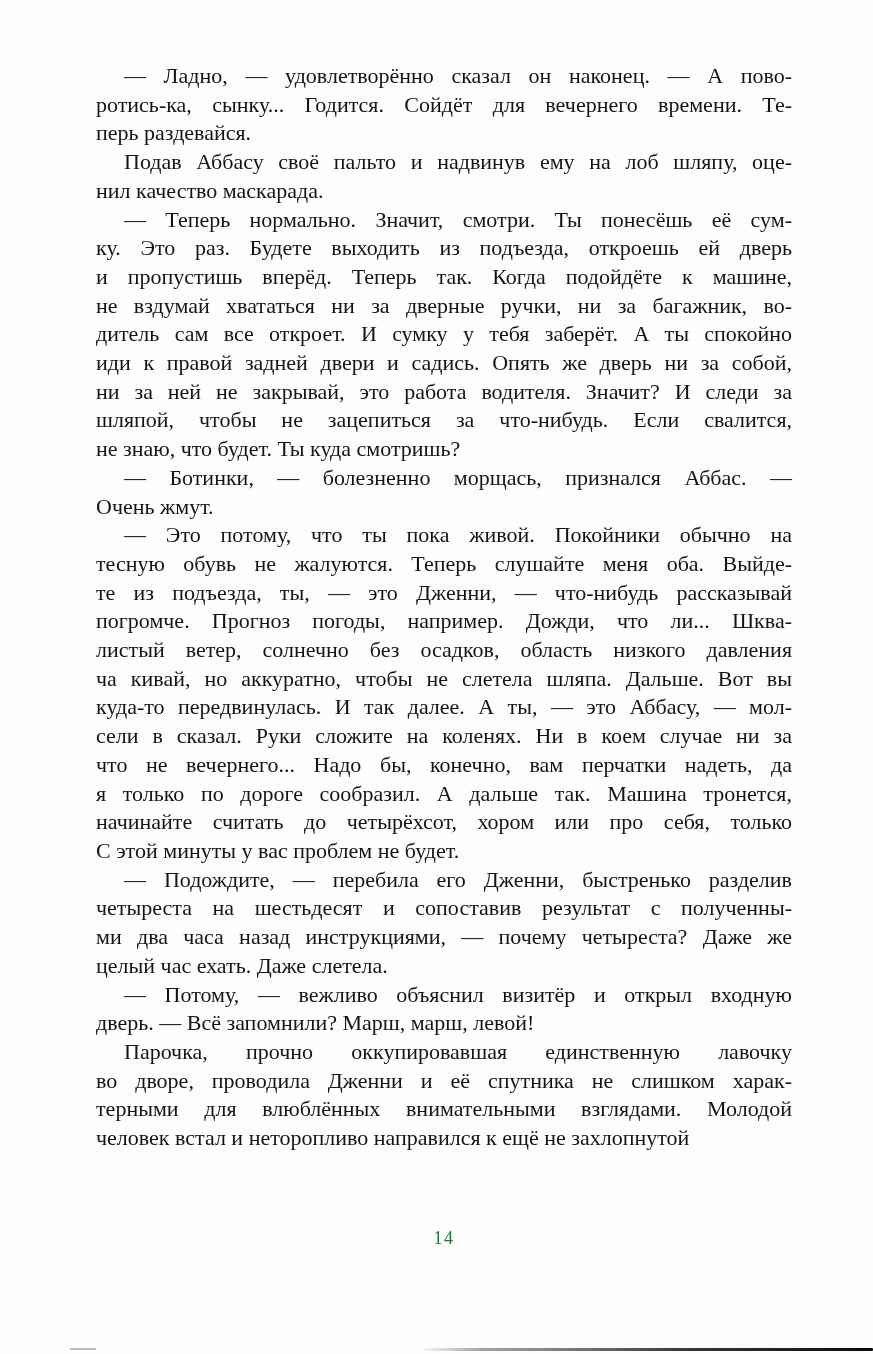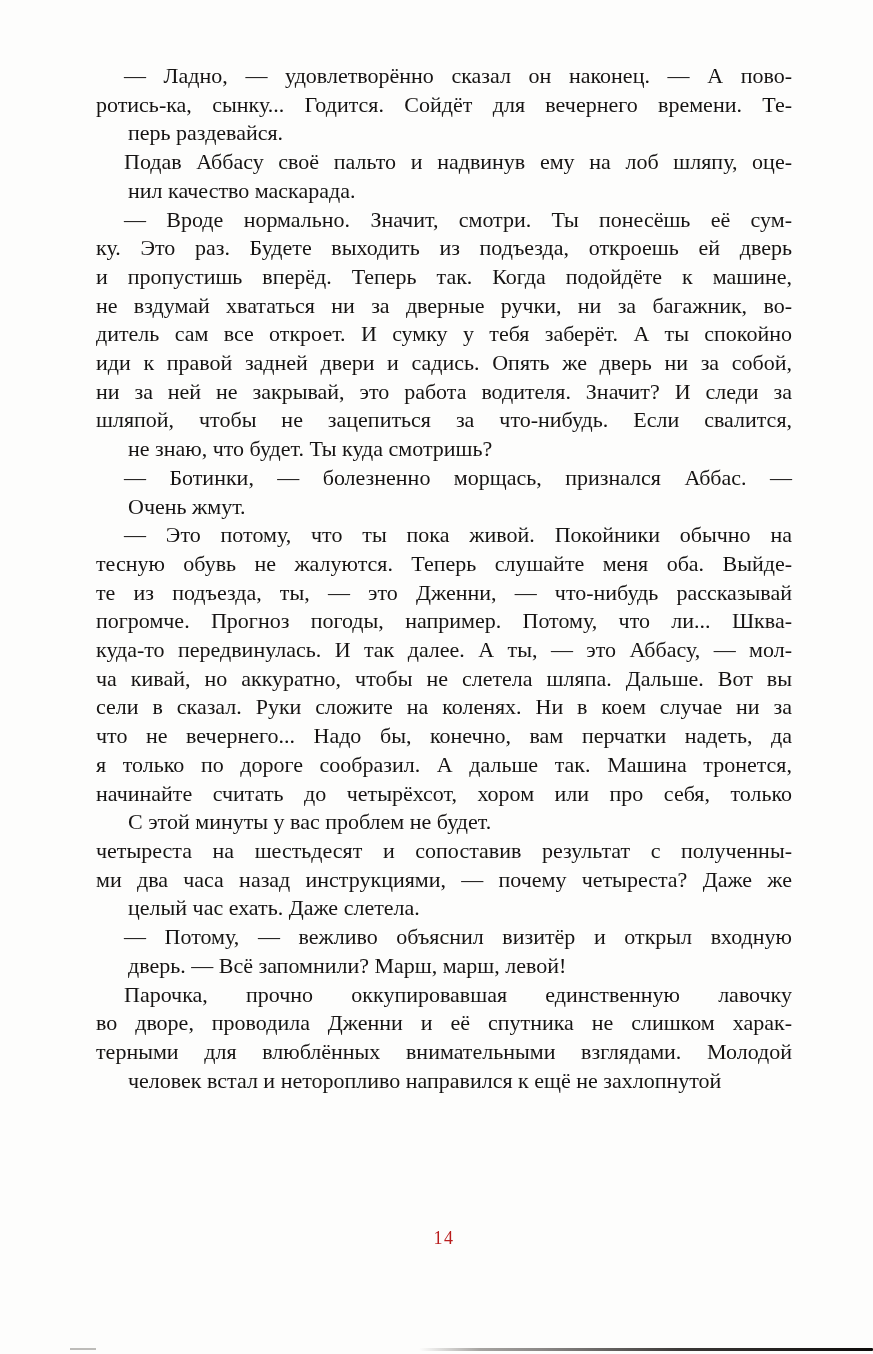--- a/index.html
+++ b/index.html
@@ -28,34 +28,33 @@
     margin: 0;
     padding: 0;
   }
   .ln {
     text-align: justify;
     text-align-last: justify;
     white-space: normal;
   }
   .ln.lastline {
     text-align-last: left;
-    margin-left: 32px;
   }
   .ln.firstline {
     text-indent: 28px;
   }
   .page-number {
     position: absolute;
     left: 96px;
     top: 1228px;
     width: 696px;
     text-align: center;
     font-size: 18px;
     letter-spacing: 1.5px;
-    color: #b91c1c;
+    color: #15803d;
   }
   .scan-edge {
     position: absolute;
     left: 0;
     bottom: 3px;
     width: 100%;
     height: 3px;
     background: linear-gradient(to right,
       rgba(40,40,40,0)   0%,
       rgba(40,40,40,0)   48%,
@@ -82,48 +81,50 @@
       <div class="para">
         <div class="ln firstline">— Ладно, — удовлетворённо сказал он наконец. — А пово-</div>
         <div class="ln">ротись-ка, сынку... Годится. Сойдёт для вечернего времени. Те-</div>
         <div class="ln lastline">перь раздевайся.</div>
       </div>
       <div class="para">
         <div class="ln firstline">Подав Аббасу своё пальто и надвинув ему на лоб шляпу, оце-</div>
         <div class="ln lastline">нил качество маскарада.</div>
       </div>
       <div class="para">
-        <div class="ln firstline">— Вроде нормально. Значит, смотри. Ты понесёшь её сум-</div>
+        <div class="ln firstline">— Теперь нормально. Значит, смотри. Ты понесёшь её сум-</div>
         <div class="ln">ку. Это раз. Будете выходить из подъезда, откроешь ей дверь</div>
         <div class="ln">и пропустишь вперёд. Теперь так. Когда подойдёте к машине,</div>
         <div class="ln">не вздумай хвататься ни за дверные ручки, ни за багажник, во-</div>
         <div class="ln">дитель сам все откроет. И сумку у тебя заберёт. А ты спокойно</div>
         <div class="ln">иди к правой задней двери и садись. Опять же дверь ни за собой,</div>
         <div class="ln">ни за ней не закрывай, это работа водителя. Значит? И следи за</div>
         <div class="ln">шляпой, чтобы не зацепиться за что-нибудь. Если свалится,</div>
         <div class="ln lastline">не знаю, что будет. Ты куда смотришь?</div>
       </div>
       <div class="para">
         <div class="ln firstline">— Ботинки, — болезненно морщась, признался Аббас. —</div>
         <div class="ln lastline">Очень жмут.</div>
       </div>
       <div class="para">
         <div class="ln firstline">— Это потому, что ты пока живой. Покойники обычно на</div>
         <div class="ln">тесную обувь не жалуются. Теперь слушайте меня оба. Выйде-</div>
         <div class="ln">те из подъезда, ты, — это Дженни, — что-нибудь рассказывай</div>
-        <div class="ln">погромче. Прогноз погоды, например. Потому, что ли... Шква-</div>
+        <div class="ln">погромче. Прогноз погоды, например. Дожди, что ли... Шква-</div>
+        <div class="ln">листый ветер, солнечно без осадков, область низкого давления</div>
+        <div class="ln">ча кивай, но аккуратно, чтобы не слетела шляпа. Дальше. Вот вы</div>
         <div class="ln">куда-то передвинулась. И так далее. А ты, — это Аббасу, — мол-</div>
-        <div class="ln">ча кивай, но аккуратно, чтобы не слетела шляпа. Дальше. Вот вы</div>
         <div class="ln">сели в сказал. Руки сложите на коленях. Ни в коем случае ни за</div>
         <div class="ln">что не вечернего... Надо бы, конечно, вам перчатки надеть, да</div>
         <div class="ln">я только по дороге сообразил. А дальше так. Машина тронется,</div>
         <div class="ln">начинайте считать до четырёхсот, хором или про себя, только</div>
         <div class="ln lastline">С этой минуты у вас проблем не будет.</div>
       </div>
       <div class="para">
+        <div class="ln firstline">— Подождите, — перебила его Дженни, быстренько разделив</div>
         <div class="ln">четыреста на шестьдесят и сопоставив результат с полученны-</div>
         <div class="ln">ми два часа назад инструкциями, — почему четыреста? Даже же</div>
         <div class="ln lastline">целый час ехать. Даже слетела.</div>
       </div>
       <div class="para">
         <div class="ln firstline">— Потому, — вежливо объяснил визитёр и открыл входную</div>
         <div class="ln lastline">дверь. — Всё запомнили? Марш, марш, левой!</div>
       </div>
       <div class="para">
         <div class="ln firstline">Парочка, прочно оккупировавшая единственную лавочку</div>

